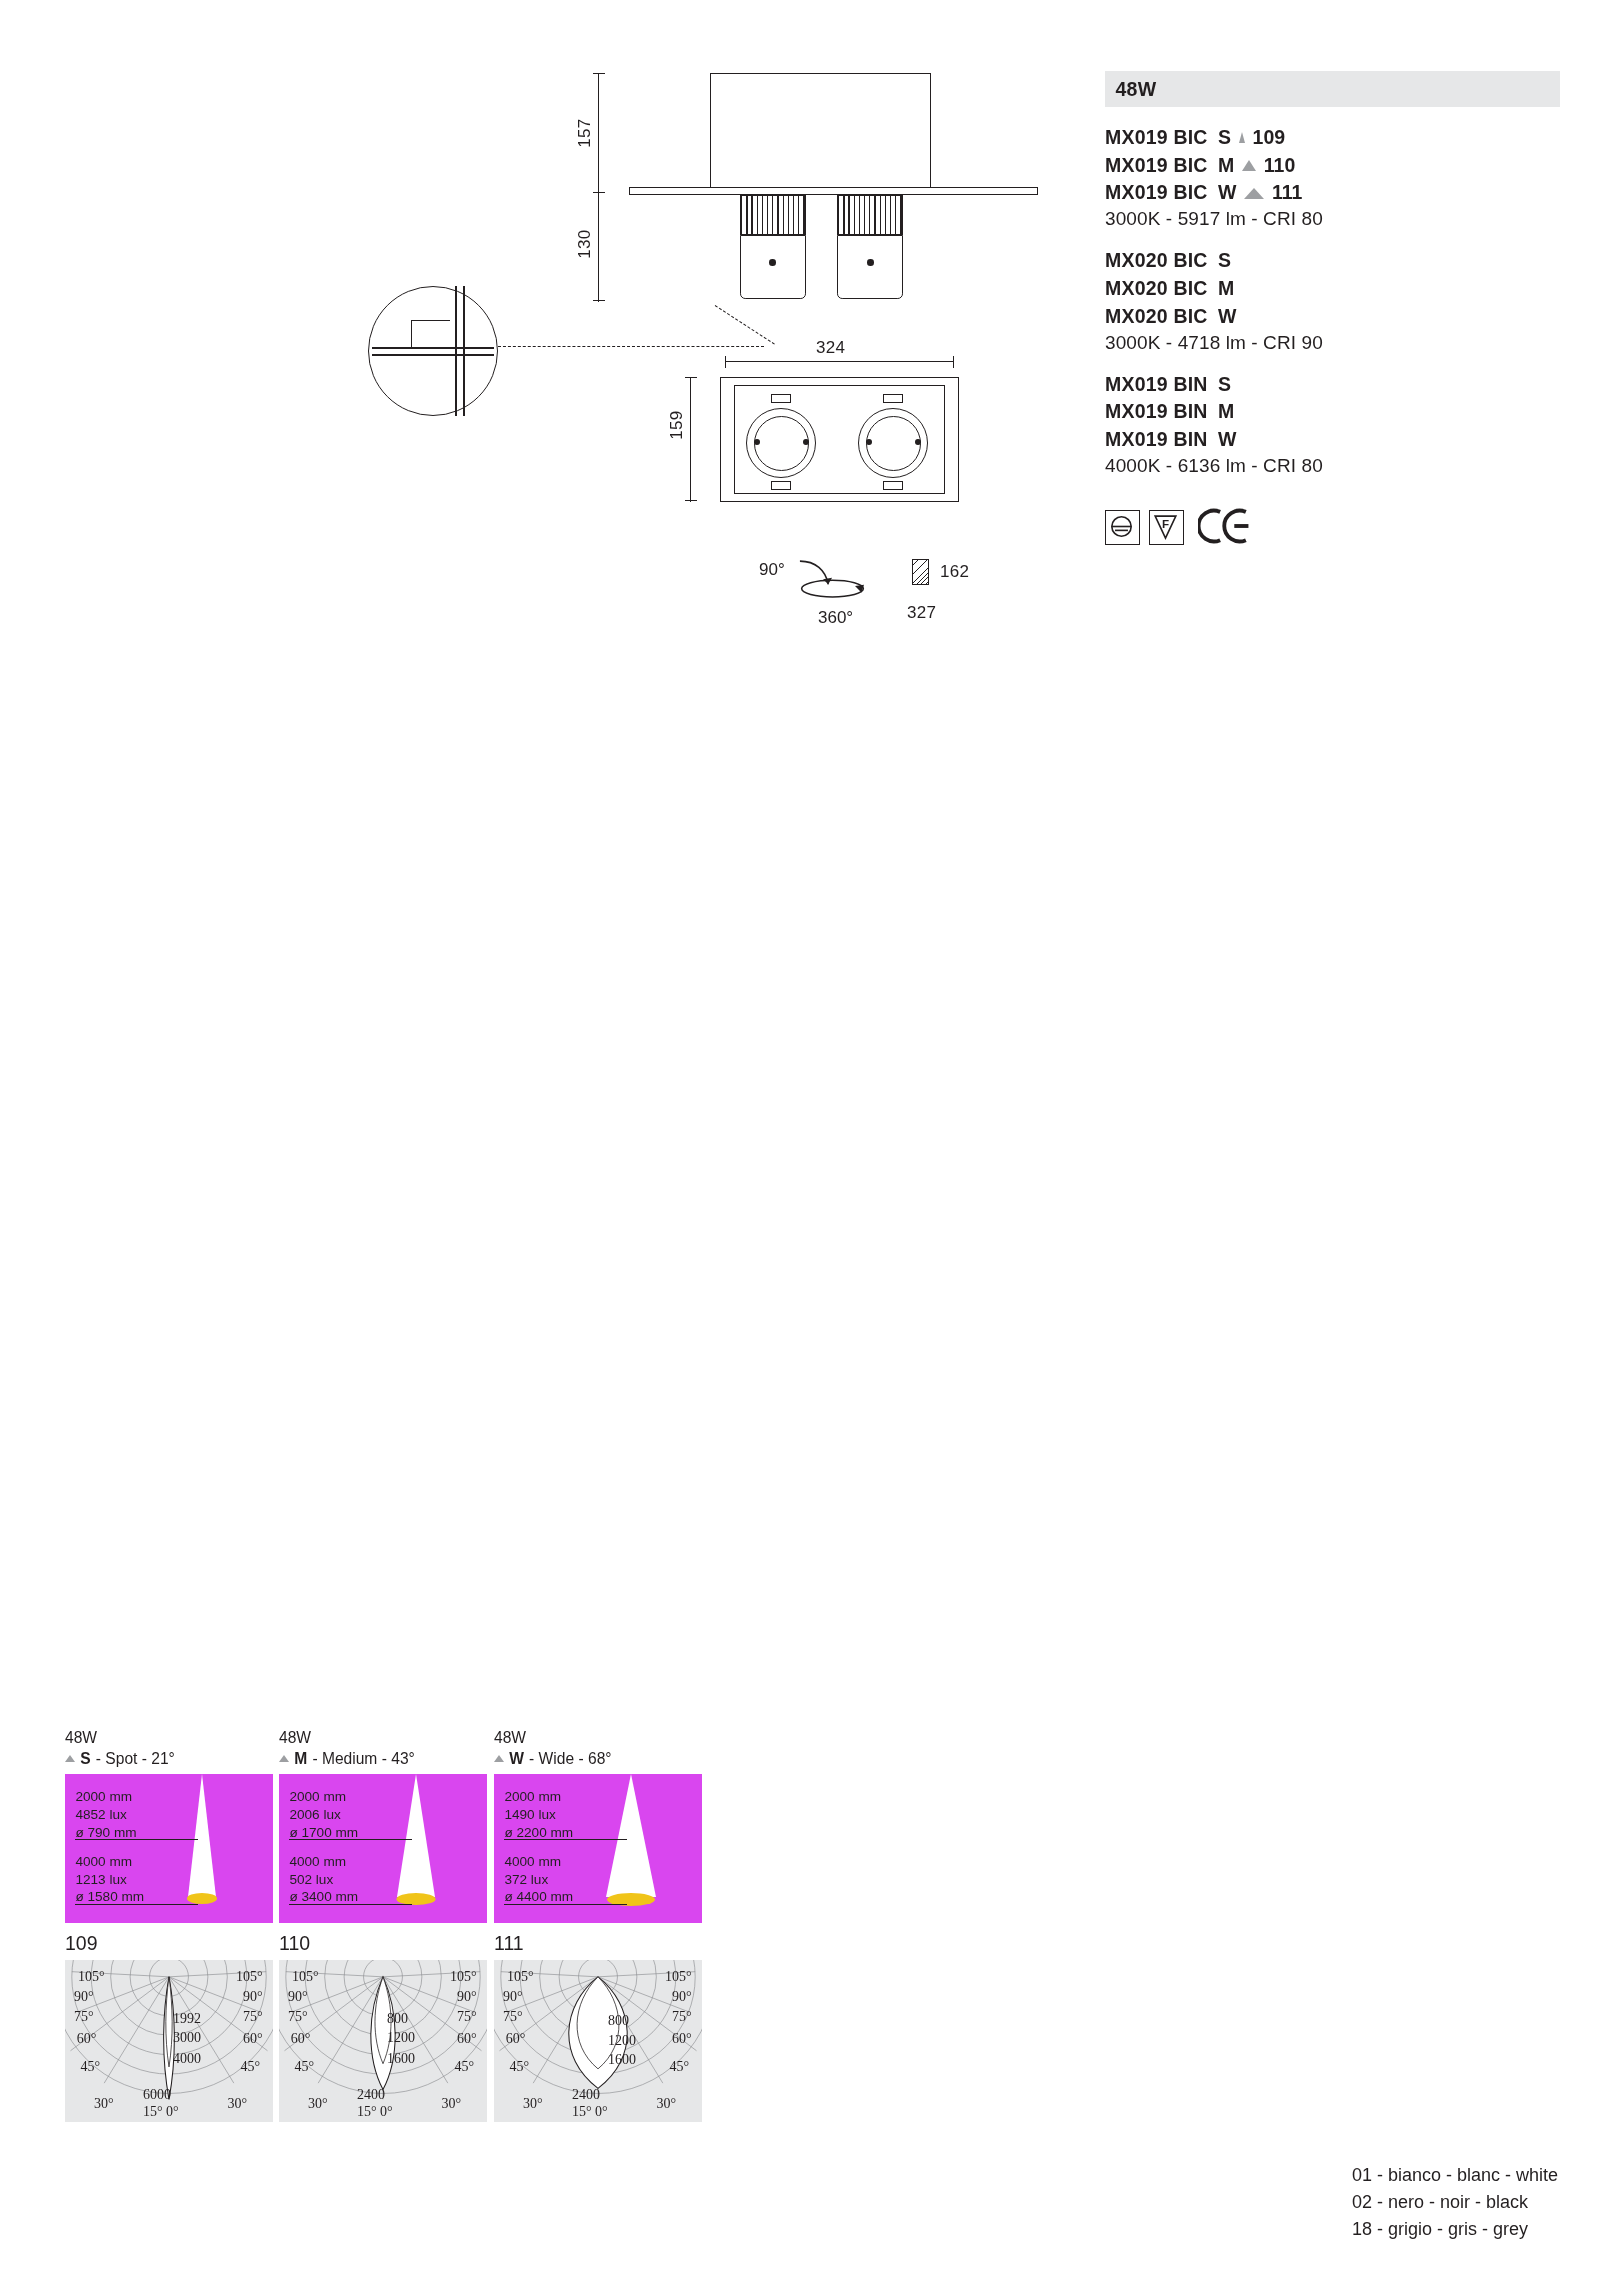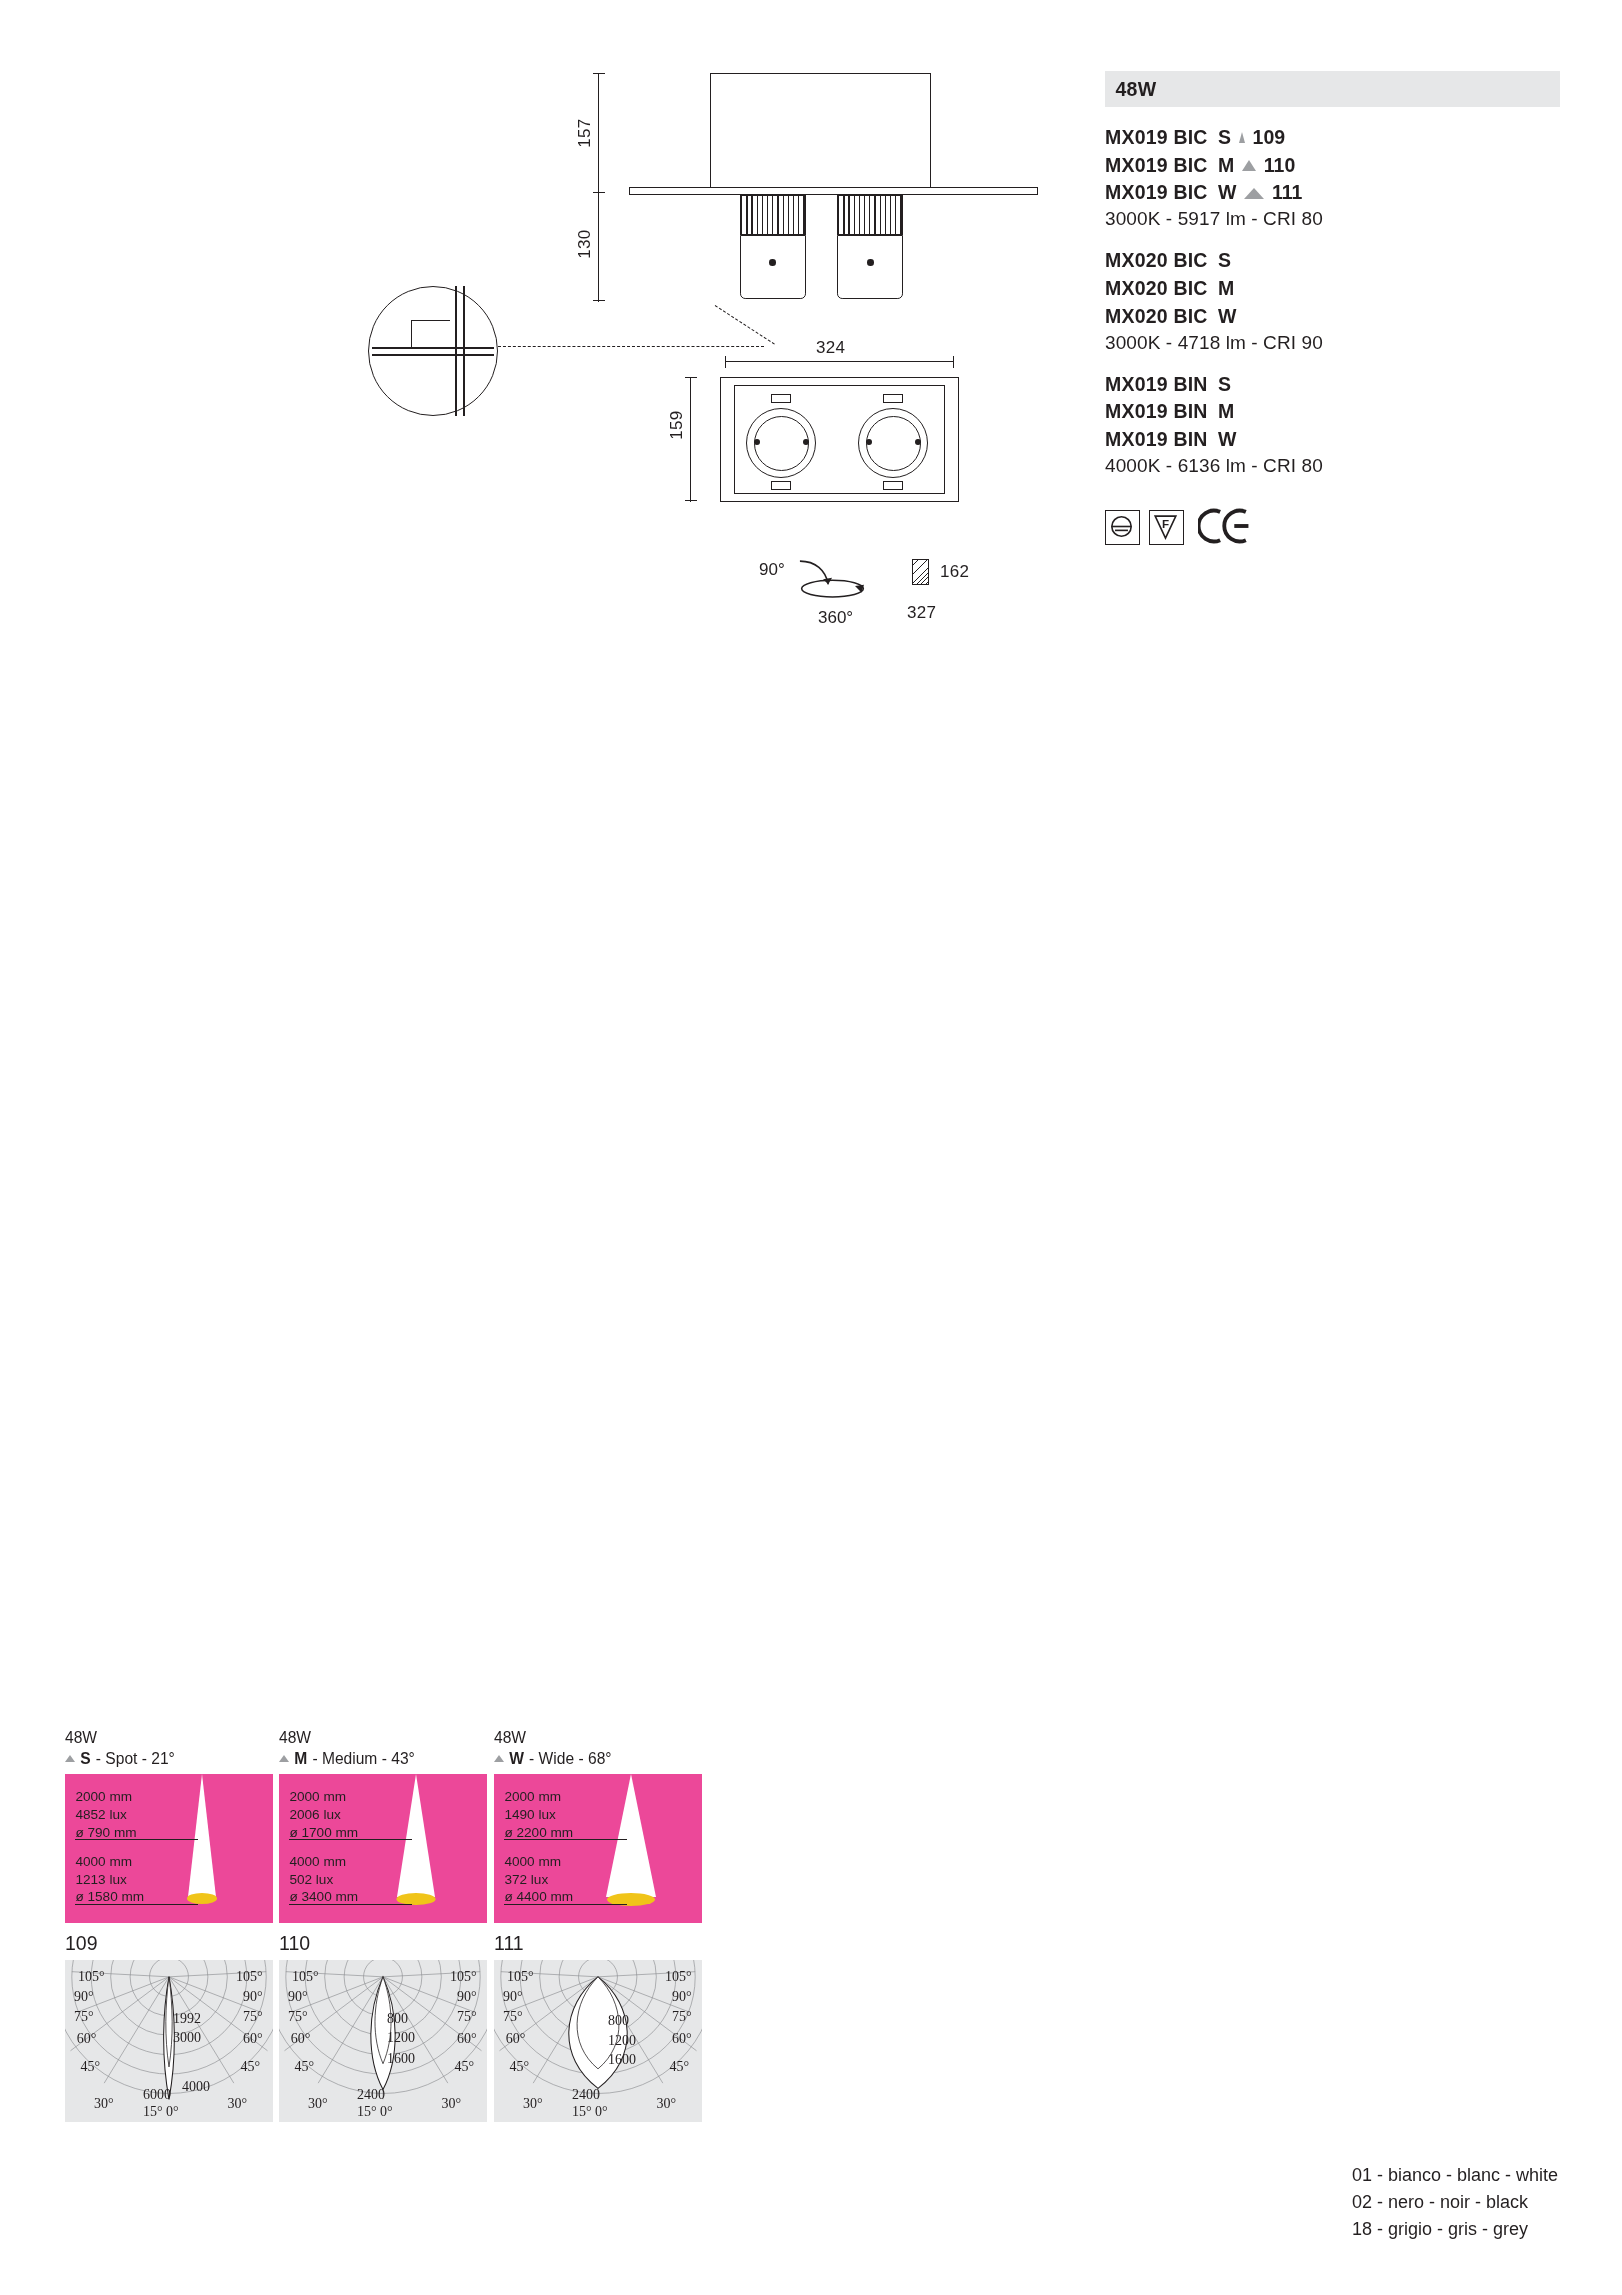--- a/index.html
+++ b/index.html
@@ -207,21 +207,21 @@
   }
   .beam-head-t .tri {
     width:0;height:0;border-left:5.2px solid transparent;
     border-right:5.2px solid transparent;border-bottom:7.8px solid #9d9fa2;
   }
   .beam-head-t b { font-weight: bold; }
 
   .beam-box {
     position: relative;
     width: 208px; height: 149px;
-    background: #ec4899;
+    background: #d946ef;
     overflow: hidden;
   }
   .cone {
     position: absolute;
     left: 50%;
     transform: translateX(-50%);
     top: 0;
     width: 0; height: 0;
     border-bottom: 123px solid #ffffff;
   }
@@ -494,21 +494,21 @@
       <div class="polar-label" style="left:11.7px;top:71px;">60°</div>
       <div class="polar-label" style="right:10.4px;top:71px;">60°</div>
       <div class="polar-label" style="left:15.6px;top:99px;">45°</div>
       <div class="polar-label" style="right:13px;top:99px;">45°</div>
       <div class="polar-label" style="left:29px;top:136px;">30°</div>
       <div class="polar-label" style="right:26px;top:136px;">30°</div>
       <div class="polar-label" style="left:78px;top:144px;">15°</div>
       <div class="polar-label" style="left:101px;top:144px;">0°</div>
       <div class="polar-label" style="left:108px;top:51px;">1992</div>
       <div class="polar-label" style="left:108px;top:70px;text-align:center;">3000</div>
-      <div class="polar-label" style="left:117px;top:91px;margin-top:28px;">4000</div>
+      <div class="polar-label" style="left:108px;top:91px;">4000</div>
       <div class="polar-label" style="left:78px;top:127px;">6000</div>
     </div>
   </div>
 
   <div class="beam-col" style="left:214px;">
     <div class="beam-head-w">48W</div>
     <div class="beam-head-t">
       <span class="tri"></span>
       <b>M</b>
       <span>- Medium - 43°</span>

